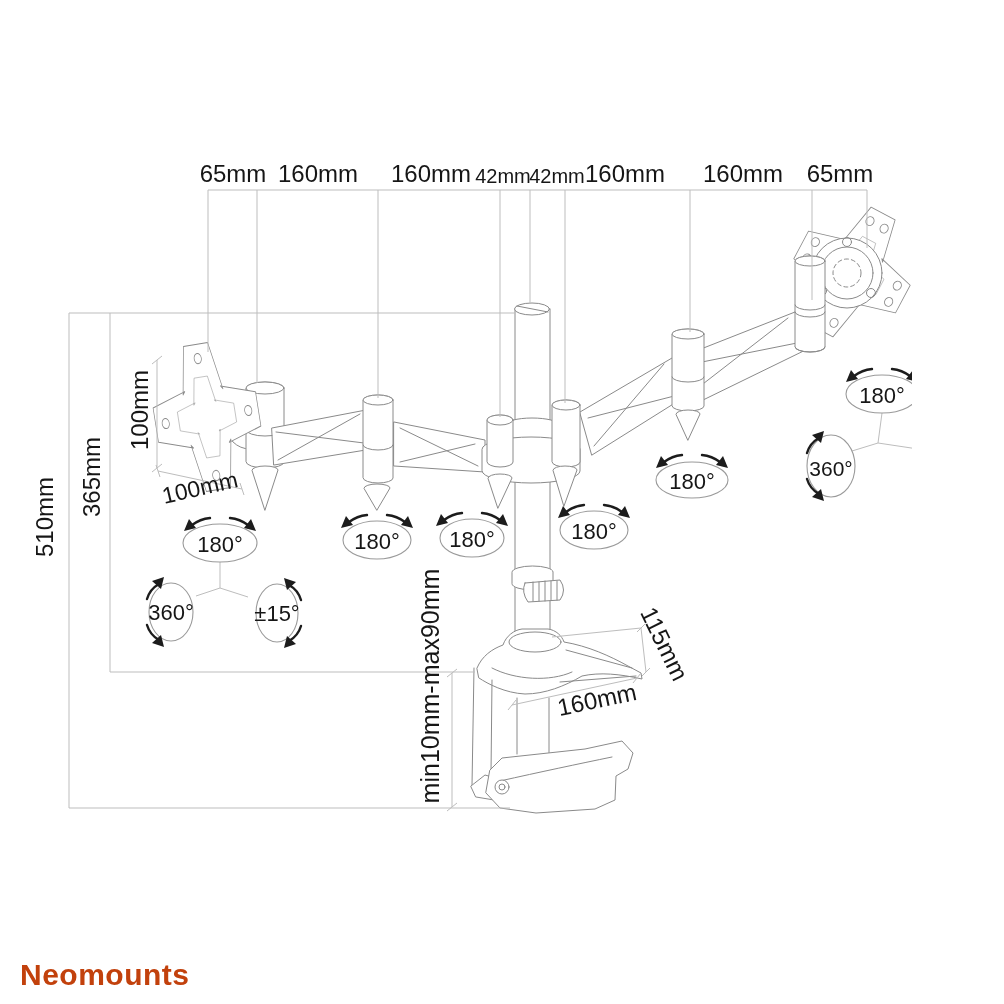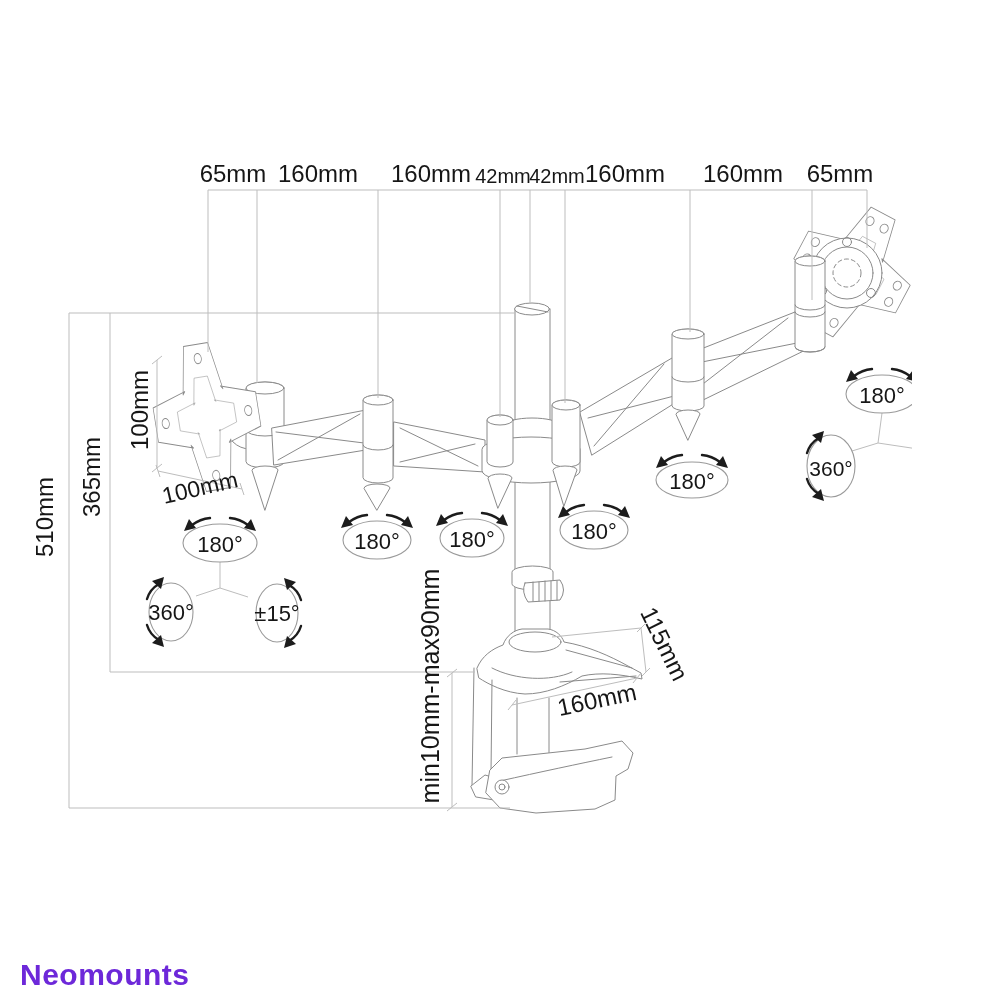--- a/index.html
+++ b/index.html
@@ -1,21 +1,21 @@
 <!DOCTYPE html>
 <html><head>
 <meta charset="utf-8">
 <style>
   html,body{margin:0;padding:0;background:#fff;}
   #stage{position:relative;width:912px;height:1004px;background:#fff;overflow:hidden;
          font-family:"Liberation Sans",sans-serif;}
   #stage svg{position:absolute;left:0;top:0;}
   .lbl{position:absolute;color:#161616;white-space:nowrap;line-height:1;
        transform:translate(-50%,-50%);font-family:"Liberation Sans",sans-serif;}
-  .logo{position:absolute;color:#6d28d9;font-weight:600;letter-spacing:0.5px;
+  .logo{position:absolute;color:#c2410c;font-weight:600;letter-spacing:0.5px;
         font-family:"Liberation Sans",sans-serif;text-align:center;}
   .draw{stroke:#8a8a8a;fill:none;stroke-width:1;stroke-linejoin:round;stroke-linecap:round;}
   .dims{stroke:#bdbdbd;fill:none;stroke-width:1;}
   .ann{stroke:#9a9a9a;fill:#ffffff;stroke-width:1.1;}
   .arr{stroke:#1c1c1c;stroke-width:2.4;fill:none;stroke-linecap:round;}
   .arrh{fill:#1c1c1c;stroke:none;}
   .wfill{fill:#ffffff;}
 </style>
 </head>
 <body>

